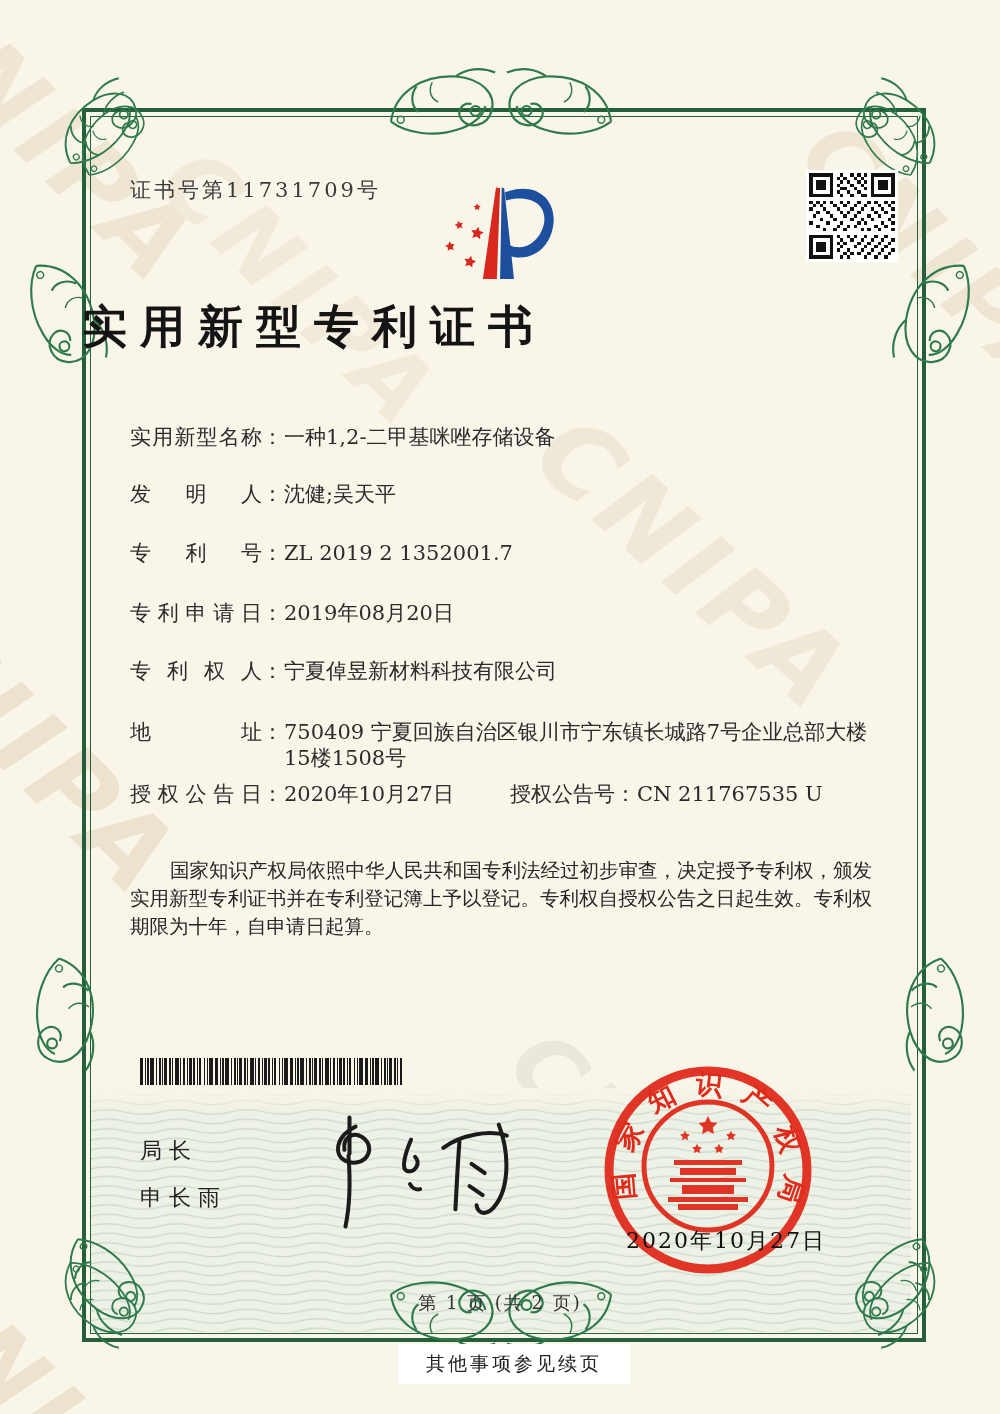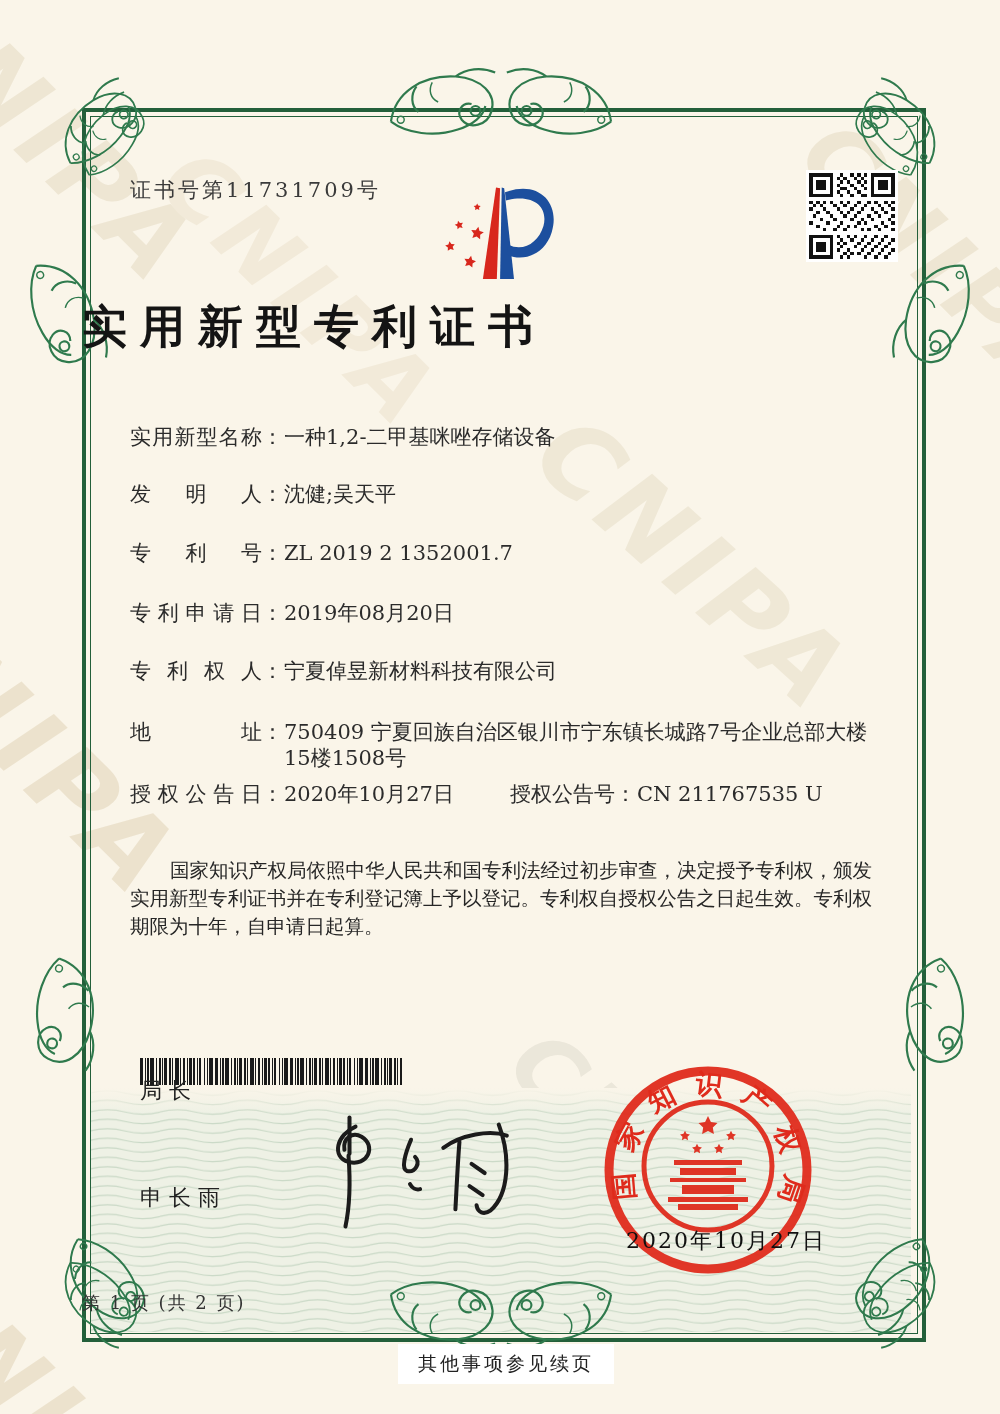--- a/index.html
+++ b/index.html
@@ -49,28 +49,28 @@
   .flabel{display:inline-block;width:132px;text-align:justify;text-align-last:justify;
           text-justify:inter-character;vertical-align:top;}
   .fcolon{display:inline-block;vertical-align:top;width:22px;}
   .fvalue{display:inline-block;vertical-align:top;max-width:586px;line-height:26px;}
   .pair2{position:absolute;left:380px;top:0;}
   .pair2 .flabel{width:auto;text-align-last:auto;}
   .body-text{position:absolute;left:130px;top:857px;width:742px;z-index:2;}
   .body-text p{margin:0;font-size:19.5px;line-height:28px;text-indent:2.05em;text-align:justify;color:#262626;}
   .barcode{position:absolute;left:140px;top:1058px;width:262px;height:27px;z-index:2;}
   .signer{position:absolute;left:140px;font-size:22px;letter-spacing:7px;color:#222;z-index:2;}
-  .signer-title{top:1076px;text-align:right;}
+  .signer-title{top:1136px;text-align:right;}
   .signer-name{top:1183px;text-align:right;}
   .signature{position:absolute;left:292px;top:1108px;width:232px;height:128px;z-index:2;}
   .seal{position:absolute;left:600px;top:1062px;width:216px;height:216px;z-index:3;}
   .seal-date{position:absolute;left:626px;top:1226px;font-size:22px;letter-spacing:2px;color:#101010;z-index:4;}
-  .pageinfo{position:absolute;left:82px;top:1291px;width:836px;text-align:left;font-size:18px;
+  .pageinfo{position:absolute;left:82px;top:1291px;width:836px;text-align:center;font-size:18px;
             letter-spacing:2px;color:#333;z-index:2;}
-  .contnote{position:absolute;left:398px;top:1344px;background:#ffffff;padding:7px 20px;
+  .contnote{position:absolute;left:398px;top:1344px;background:#ffffff;padding:7px 28px;
             font-size:19px;letter-spacing:3px;color:#222;z-index:2;}
   .defs-hidden{position:absolute;width:0;height:0;overflow:hidden;}
 </style>
 </head>
 <body>
 
 <div class="page">
 
   <svg class="defs-hidden" aria-hidden="true">
     <defs>

